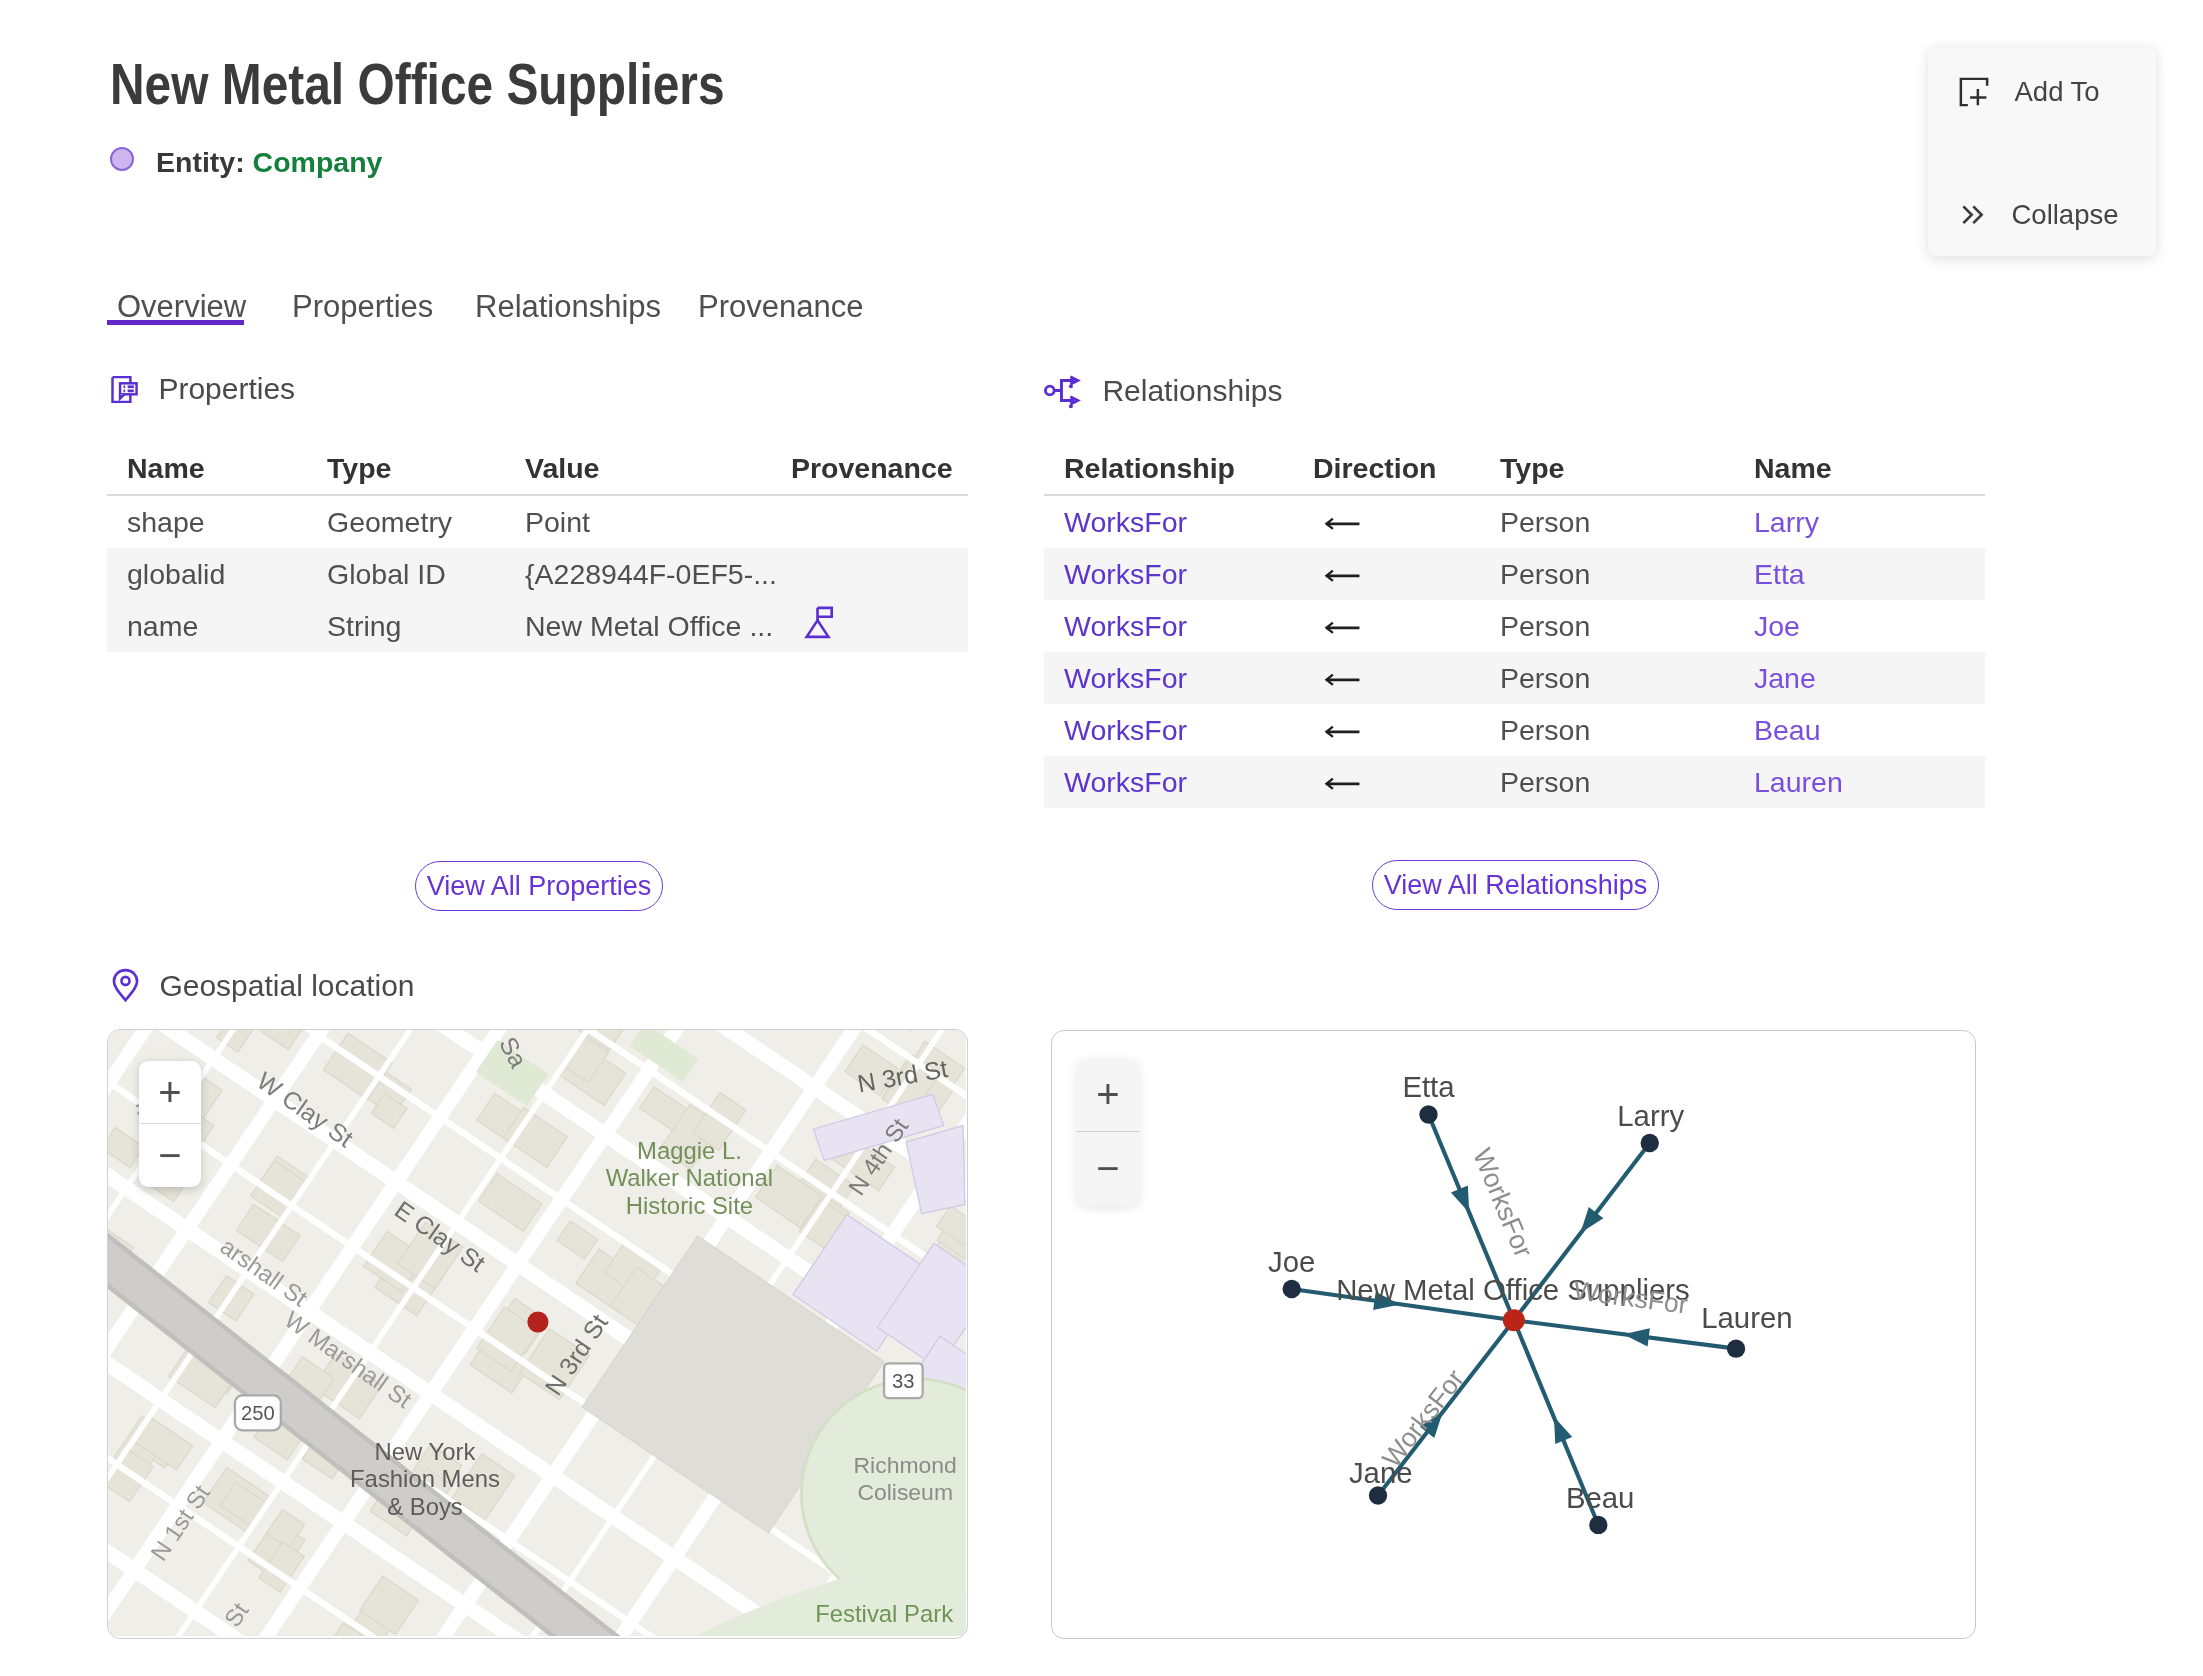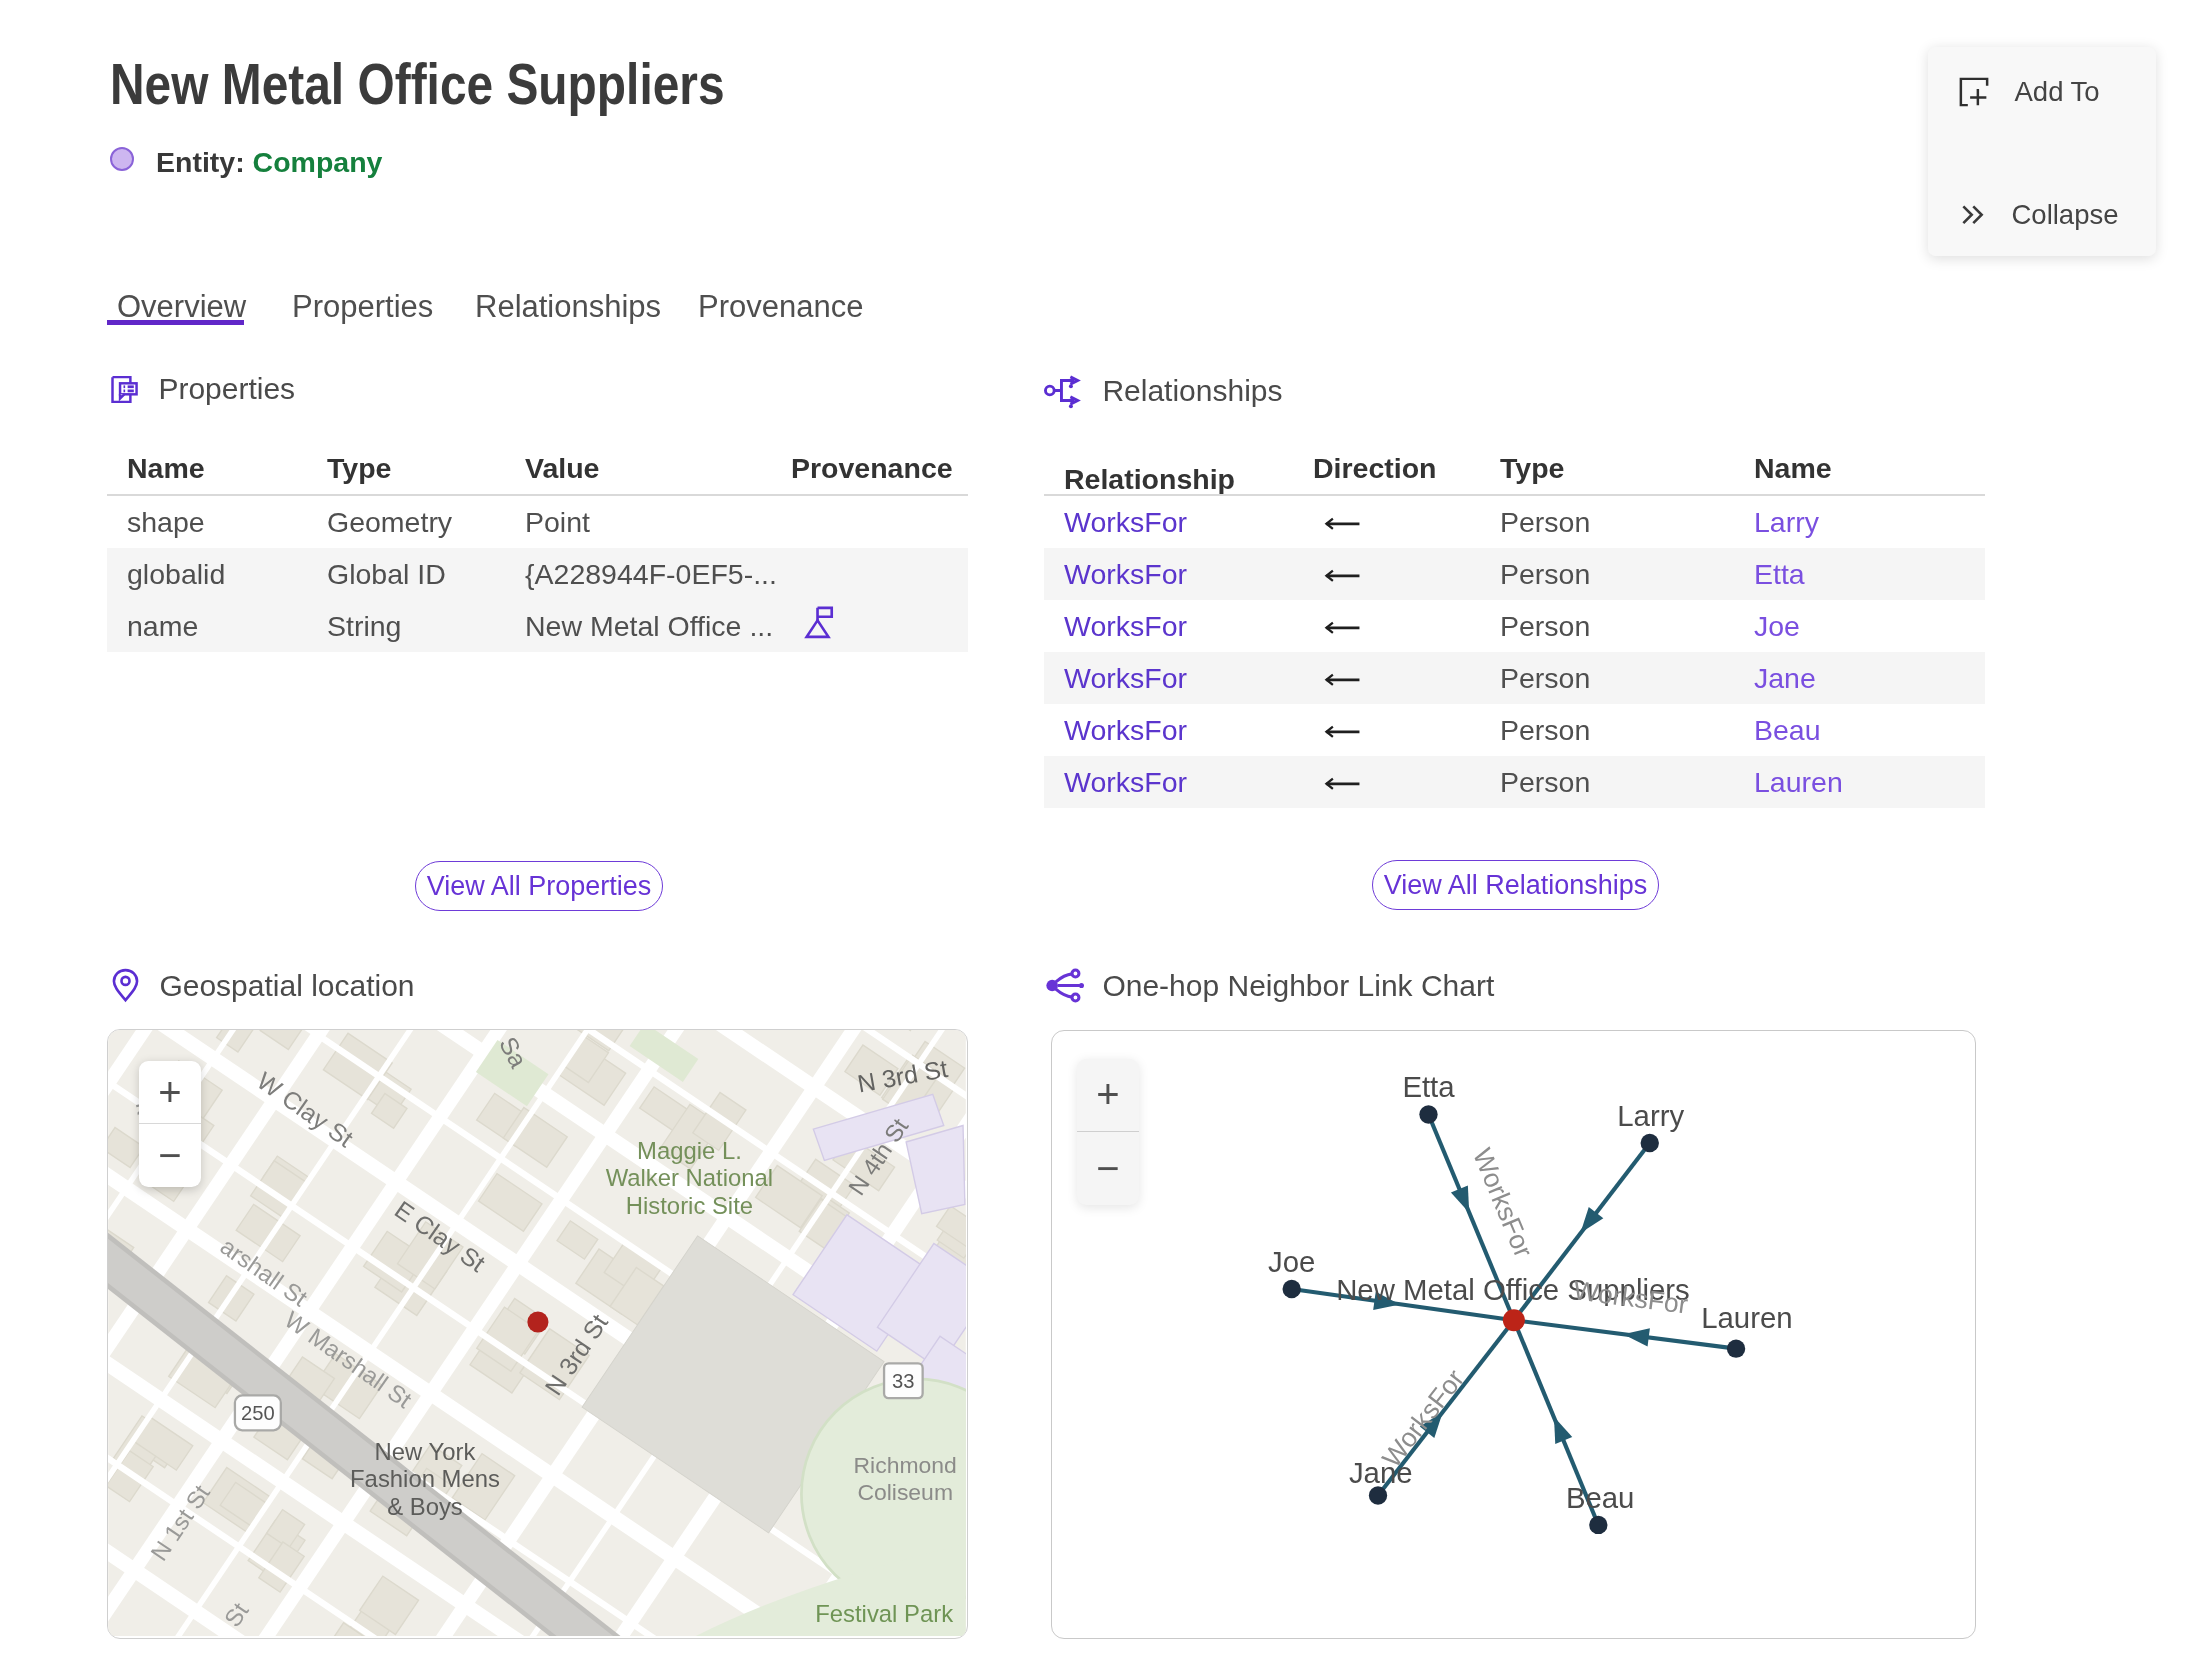--- a/index.html
+++ b/index.html
@@ -122,21 +122,21 @@
         <circle cx="3.2" cy="10" r="2.4"></circle>
         <path d="M5.6 10 h4 M9.6 10 v-5.5 h7 M9.6 10 v5.5 h7"></path>
         <path d="M14.5 2.5 L18.5 4.5 L14.5 6.5" fill="none"></path>
         <path d="M14.5 13.5 L18.5 15.5 L14.5 17.5" fill="none"></path>
         <circle cx="14.8" cy="7.6" r="1.1" fill="#5b2ed2" stroke="none"></circle>
         <circle cx="14.8" cy="18.6" r="1.1" fill="#5b2ed2" stroke="none"></circle>
       </svg>
       <span>Relationships</span>
     </div>
   <div class="tbl" style="left:1044px; width:941px;">
-    <div class="th" style="left:20px;margin-top:11px;">Relationship</div>
+    <div class="th" style="left:20px;">Relationship</div>
     <div class="th" style="left:269px;">Direction</div>
     <div class="th" style="left:456px;">Type</div>
     <div class="th" style="left:710px;">Name</div>
     <div class="rule" style="width:941px;"></div>
     <div class="rows" style="width:941px;">
 <div class="trow">
           <div class="c rr"><span class="plink">WorksFor</span></div>
           <div class="c rd"><svg width="37" height="16.5" viewBox="0 0 40 18">
               <line x1="2.5" y1="9" x2="38.5" y2="9" stroke="#1f1f1f" stroke-width="3"></line>
               <path d="M9.5 3.5 L2.5 9 L9.5 14.5" fill="none" stroke="#1f1f1f" stroke-width="2.5"></path>
@@ -430,30 +430,20 @@
 <text x="866" y="390" font-size="22" fill="#555">33</text>
 </g>
 <circle cx="468" cy="318" r="11.5" fill="#b3231d"></circle>
 </svg>
     <div class="zoomctl" style="left:31px; top:31px; background:#fff;">
       <div class="zb first">+</div>
       <div class="zb">−</div>
     </div>
   </div>
 
-  <div class="sechead" style="left:1044px; top:967px;">
-      <svg width="40" height="37" viewBox="0 0 22 20" fill="none" stroke="#6733d6" stroke-width="1.7">
-        <circle cx="4.5" cy="10" r="3.2" fill="#6733d6" stroke="none"></circle>
-        <path d="M6.5 8 C10 5 12 4 15.5 3.6 M6.5 12 C10 15 12 16 15.5 16.4 M7.7 10 h12"></path>
-        <circle cx="17.3" cy="3.4" r="1.9"></circle>
-        <circle cx="17.3" cy="16.6" r="1.9"></circle>
-        <circle cx="20.6" cy="10" r="1.4" fill="#6733d6" stroke="none"></circle>
-      </svg>
-      <span>One-hop Neighbor Link Chart</span>
-    </div>
   <div class="panel" style="left:1051px; top:1030px; width:925px; height:609px; border-color:#c9c9c9;">
     <svg width="921" height="605" viewBox="0 0 1003 659">
 <line x1="410" y1="91" x2="503" y2="315" stroke="#235b70" stroke-width="4.5"></line>
 <line x1="651" y1="122" x2="503" y2="315" stroke="#235b70" stroke-width="4.5"></line>
 <line x1="261" y1="281" x2="503" y2="315" stroke="#235b70" stroke-width="4.5"></line>
 <line x1="745" y1="346" x2="503" y2="315" stroke="#235b70" stroke-width="4.5"></line>
 <line x1="355" y1="506" x2="503" y2="315" stroke="#235b70" stroke-width="4.5"></line>
 <line x1="595" y1="538" x2="503" y2="315" stroke="#235b70" stroke-width="4.5"></line>
 <path d="M-14,-10 L14,0 L-14,10 Z" fill="#235b70" transform="translate(449 185) rotate(67.5)"></path>
 <path d="M-14,-10 L14,0 L-14,10 Z" fill="#235b70" transform="translate(584 209) rotate(127.5)"></path>

